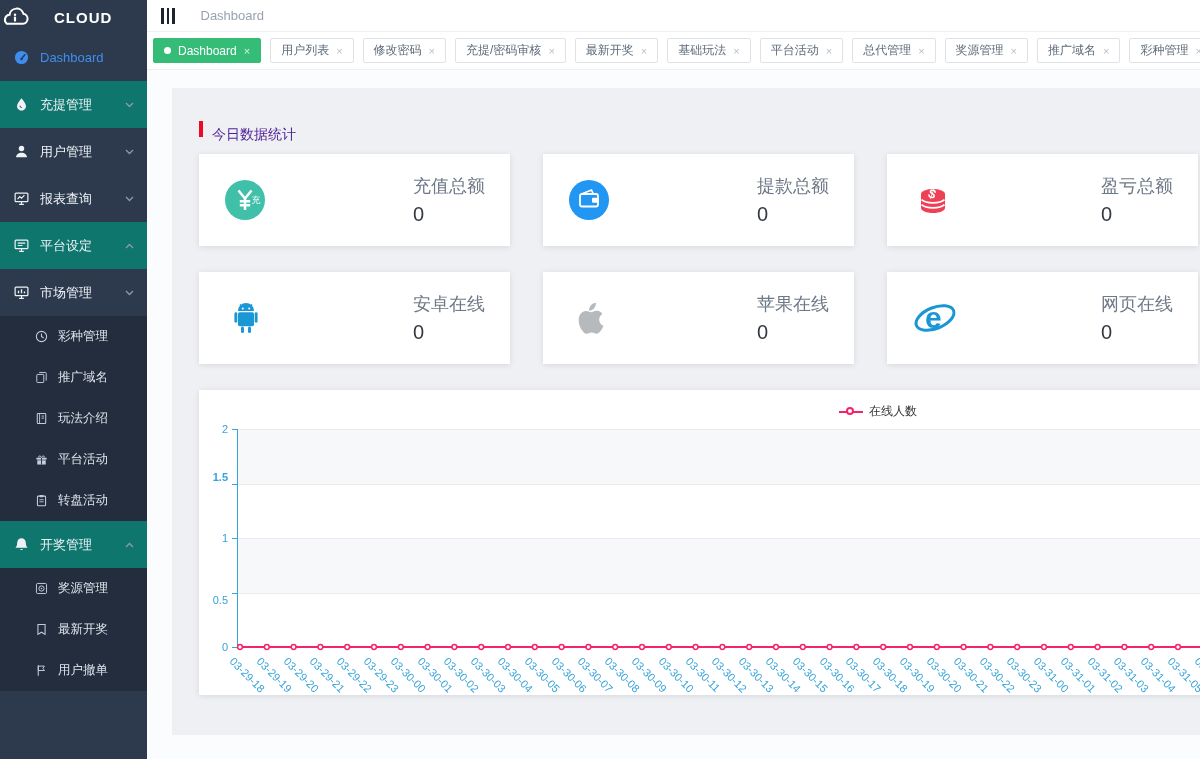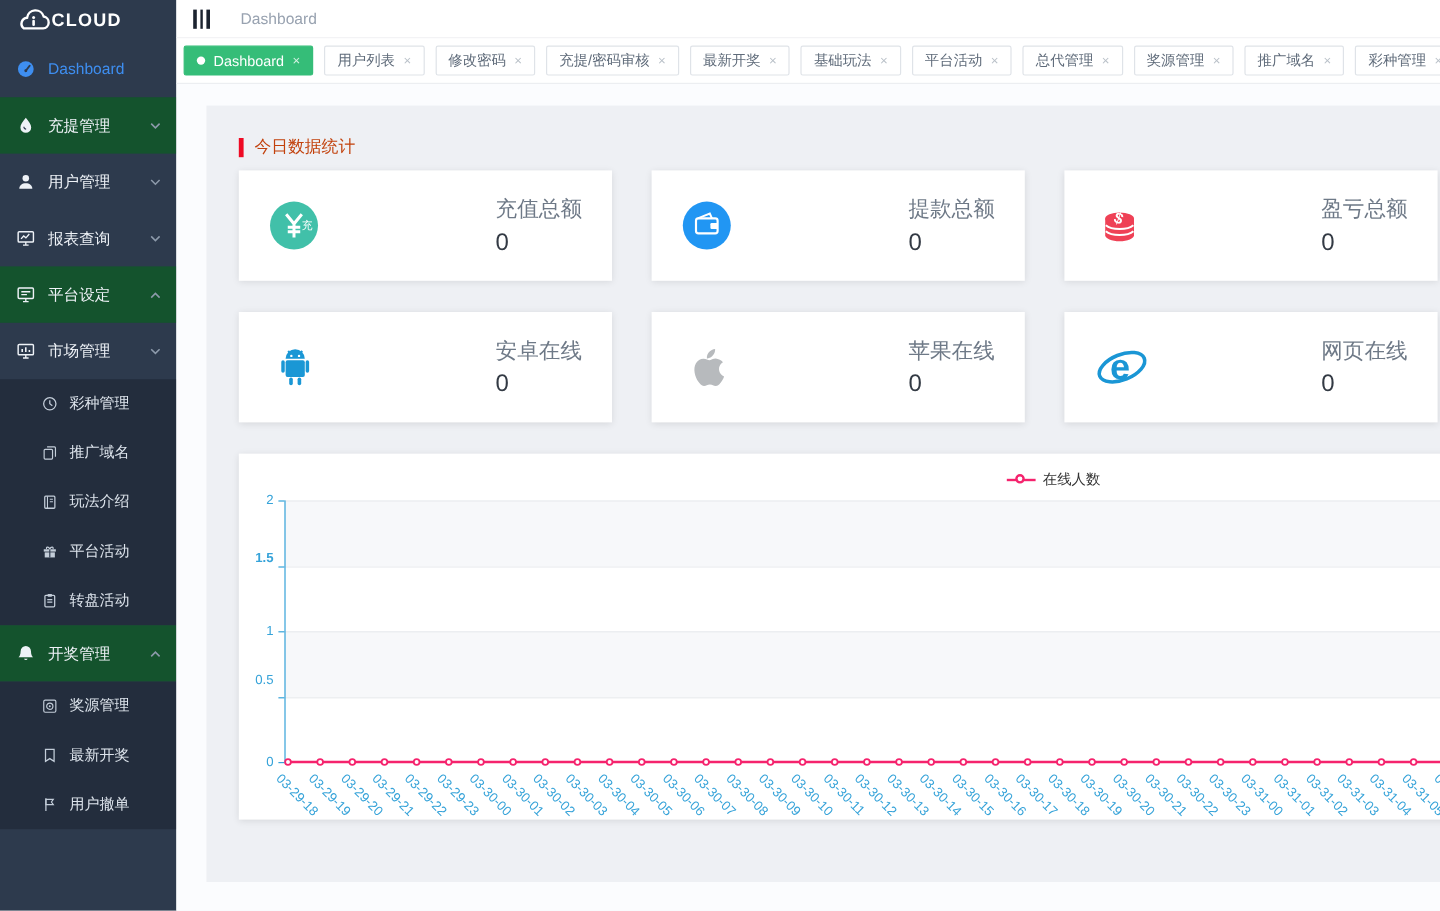--- a/index.html
+++ b/index.html
@@ -1,27 +1,27 @@
 <!DOCTYPE html>
 <html><head>
 <meta charset="utf-8">
 <style>
   * { margin:0; padding:0; box-sizing:border-box; }
   html,body { width:1200px; height:759px; overflow:hidden; }
   body { font-family:"Liberation Sans","DejaVu Sans",sans-serif; background:#fbfcfe; display:flex; }
 
   
   .sidebar { width:147px; flex-shrink:0; background:#2d3a4d; height:759px; overflow:hidden; }
-  .logo { height:34px; display:flex; align-items:center; padding-left:13px; gap:0; }
+  .logo { height:34px; display:flex; align-items:center; padding-left:0; gap:24px; }
   .logo .brand-text { color:#fff; font-weight:bold; font-size:15px; letter-spacing:1px; }
   .nav-item { height:47px; display:flex; align-items:center; padding:0 13px; color:#eef2f7; font-size:13px; cursor:pointer; }
   .nav-item .ic { width:16px; height:16px; display:flex; align-items:center; justify-content:center; margin-right:11px; flex-shrink:0; }
   .nav-item .lbl { white-space:nowrap; }
   .nav-item .chev { margin-left:auto; color:#8d9aab; display:flex; }
-  .nav-item.shade-dark { background:#14532d; }
+  .nav-item.shade-dark { background:#0f766e; }
   .nav-item.active { color:#3e8ef0; }
   .submenu { background:#232d3d; }
   .submenu .nav-item { height:41px; padding-left:34px; font-size:12.5px; color:#dde4ec; background:transparent; }
   .submenu .nav-item .ic { width:14px; height:14px; margin-right:10px; color:#c3cdd9; }
 
   
   .main { flex:1; display:flex; flex-direction:column; min-width:0; }
   .topbar { height:32px; background:#fff; display:flex; align-items:center; padding:0 12px; border-bottom:1px solid #f0f1f3; flex-shrink:0; }
   .hamburger { display:flex; gap:3px; cursor:pointer; padding:2px; }
   .hamburger i { display:block; width:2.5px; height:16px; background:#1c2430; }
@@ -32,21 +32,21 @@
   .tab .x { margin-left:7px; font-size:11px; color:#b9c0c8; cursor:pointer; }
   .tab.active { background:#35bd78; border-color:#35bd78; color:#fff; }
   .tab.active .dot { width:7px; height:7px; border-radius:50%; background:#fff; margin-right:7px; }
   .tab.active .x { color:#d8f3e5; }
 
   .content { flex:1; background:#fbfcfe; padding:18px 0 0 25px; overflow:hidden; }
   .panel { width:1110px; height:647px; background:#eef0f4; padding:26px 0 0 27px; }
 
   .section-title { display:flex; align-items:center; gap:9px; margin-bottom:10px; }
   .section-title .red-bar { width:4px; height:16px; background:#ee0a24; }
-  .section-title .txt { font-size:14px; color:#c2410c; }
+  .section-title .txt { font-size:14px; color:#4c1d95;margin-top:12px; }
 
   .cards { display:grid; grid-template-columns:311px 311px 311px; column-gap:33px; row-gap:26px; }
   .stat-card { height:92px; background:#fff; box-shadow:0 1px 6px rgba(0,0,0,.10); display:flex; align-items:center; padding:0 25px; }
   .stat-card .icon-wrap { width:46px; display:flex; align-items:center; }
   .stat-card .text-block { margin-left:auto; }
   .stat-card .label { font-size:18px; color:#6e7987; }
   .stat-card .value { font-size:20px; color:#333a44; margin-top:5px; }
 
   
   .chart-card { margin-top:26px; width:1083px; height:305px; background:#fff; box-shadow:0 1px 6px rgba(0,0,0,.10); position:relative; overflow:hidden; }
@@ -428,21 +428,21 @@
             <div class="ytick" style="top: 0px;"></div>
             <span class="ylabel" style="top: 0px;">2</span>
             <div class="gridline" style="top: 54.5px;"></div>
             <div class="ytick" style="top: 54.5px;"></div>
             <span class="ylabel" style="top: 48px; font-weight: bold;">1.5</span>
             <div class="gridline" style="top: 109px;"></div>
             <div class="ytick" style="top: 109px;"></div>
             <span class="ylabel" style="top: 109px;">1</span>
             <div class="gridline" style="top: 163.5px;"></div>
             <div class="ytick" style="top: 163.5px;"></div>
-            <span class="ylabel" style="top: 150px; padding-left: 24px;">0.5</span>
+            <span class="ylabel" style="top: 171px; padding-left: 24px;">0.5</span>
             <div class="ytick" style="top: 218px;"></div>
             <span class="ylabel" style="top: 218px;">0</span>
             <div class="yaxis"></div>
             <svg class="series-svg" width="1045" height="224">
               <polyline points="3,218 29.8,218 56.6,218 83.4,218 110.2,218 137,218 163.8,218 190.6,218 217.4,218 244.20000000000002,218 271,218 297.8,218 324.6,218 351.40000000000003,218 378.2,218 405,218 431.8,218 458.6,218 485.40000000000003,218 512.2,218 539,218 565.8000000000001,218 592.6,218 619.4,218 646.2,218 673,218 699.8000000000001,218 726.6,218 753.4,218 780.2,218 807,218 833.8000000000001,218 860.6,218 887.4,218 914.2,218 941,218 967.8000000000001,218 " fill="none" stroke="#f5236d" stroke-width="2"></polyline>
               <circle cx="3" cy="218" r="2.4" fill="#fff" stroke="#f5236d" stroke-width="1.5"></circle>
               <circle cx="29.8" cy="218" r="2.4" fill="#fff" stroke="#f5236d" stroke-width="1.5"></circle>
               <circle cx="56.6" cy="218" r="2.4" fill="#fff" stroke="#f5236d" stroke-width="1.5"></circle>
               <circle cx="83.4" cy="218" r="2.4" fill="#fff" stroke="#f5236d" stroke-width="1.5"></circle>
               <circle cx="110.2" cy="218" r="2.4" fill="#fff" stroke="#f5236d" stroke-width="1.5"></circle>

